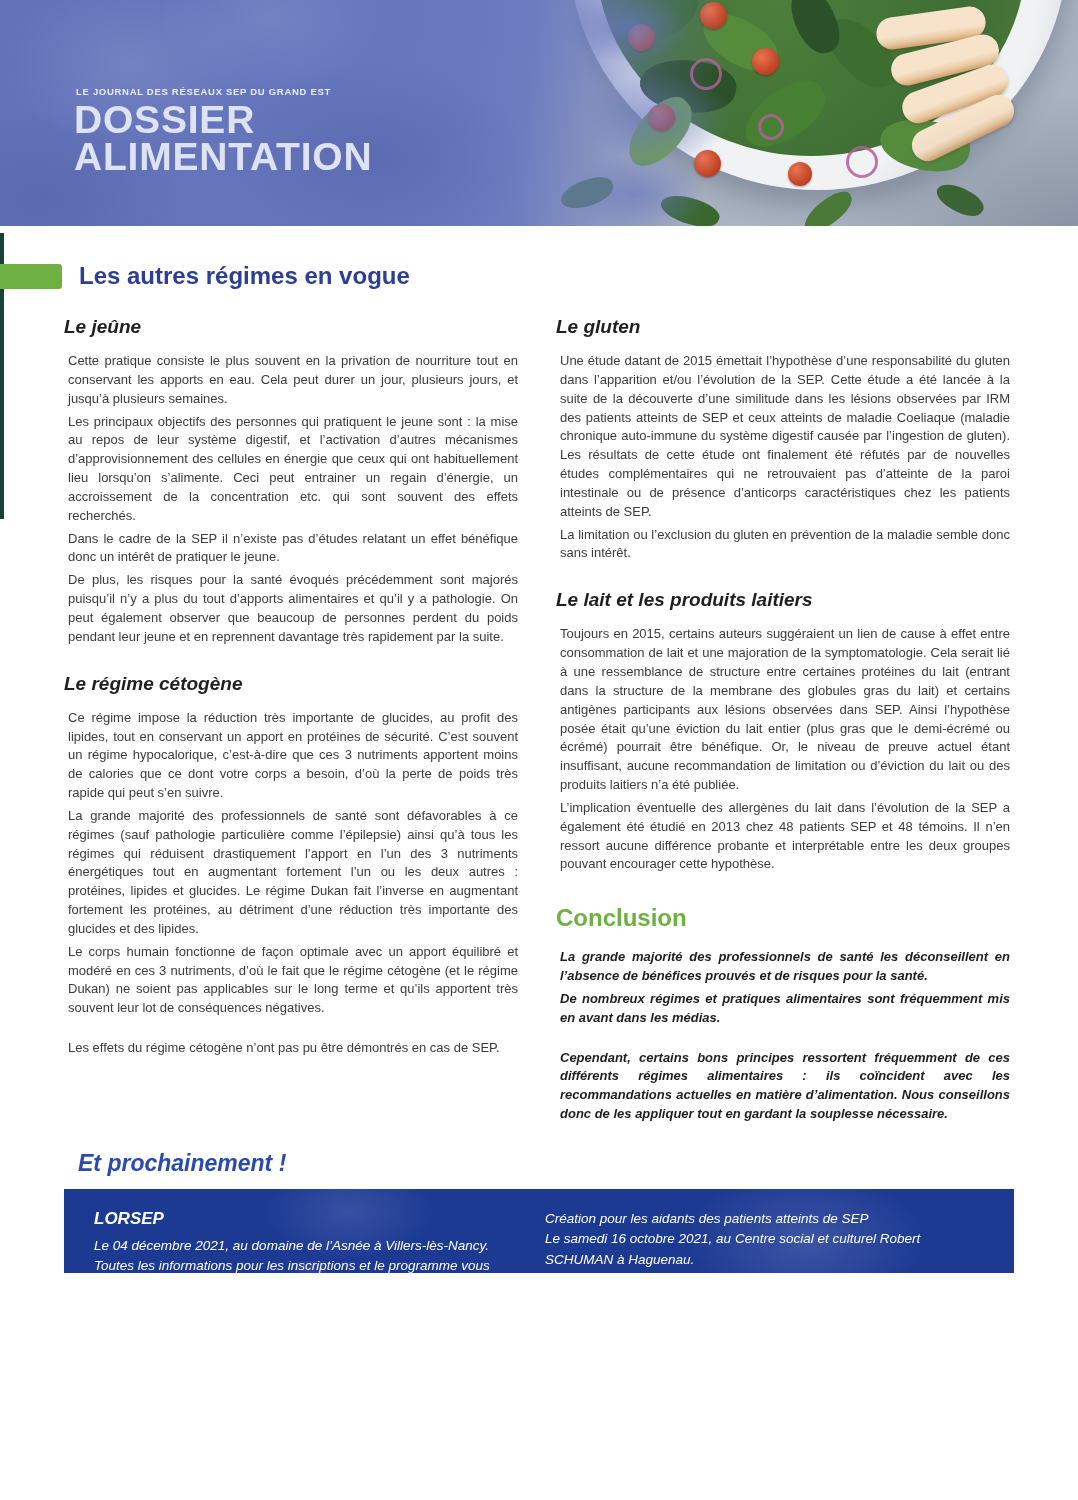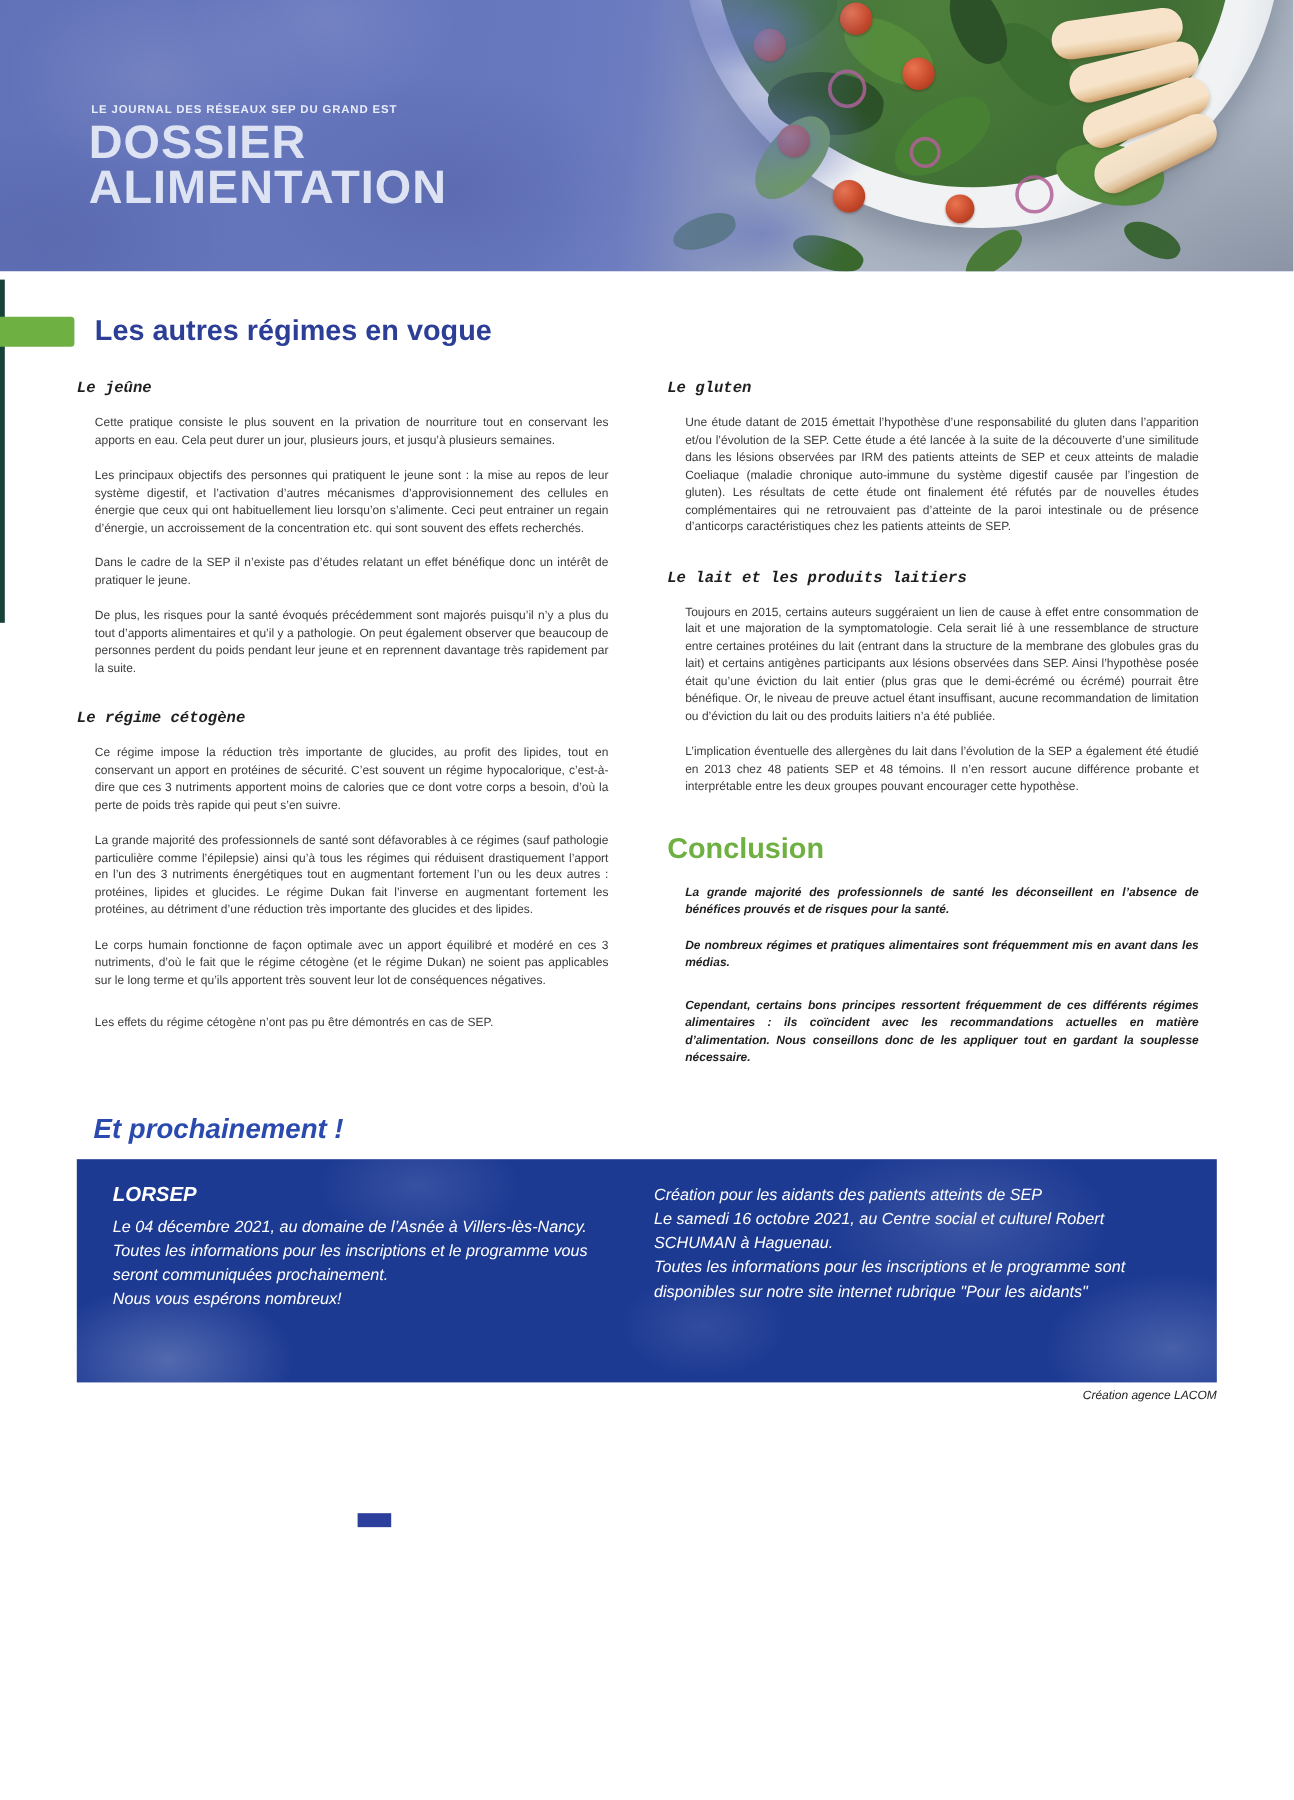--- a/index.html
+++ b/index.html
@@ -111,25 +111,25 @@
   
   .left-rule { position: absolute; left: 0; top: 233px; width: 4px; height: 286px; background: #16423a; z-index: 0; }
   .section-head { position: relative; display: flex; align-items: center; margin-top: 36px; z-index: 1; }
   .accent { width: 62px; height: 25px; background: #6fb043; border-radius: 0 3px 3px 0; }
   .section-title { margin: 0 0 0 17px; font-size: 24px; font-weight: bold; color: #2c3e96; }
 
   
   .columns { display: flex; gap: 34px; padding: 0 64px; margin-top: 8px; }
   .col { flex: 1; min-width: 0; }
   .col p {
-    margin: 15px; font-size: 10px; line-height: 1.45; color: #3b3b3b;
+    margin: 4px; font-size: 13px; line-height: 1.45; color: #3b3b3b;
     text-align: justify; hyphens: auto; -webkit-hyphens: auto;
   }
   .col h3 {
-    margin: 26px 0 14px; font-size: 13px; font-weight: bold; font-style: italic; color: #1f1f1f; font-family: Liberation Mono, monospace;
+    margin: 26px 0 14px; font-size: 19px; font-weight: bold; font-style: italic; color: #1f1f1f;
   }
   .col h3.first { margin-top: 18px; }
   .spaced { margin-top: 21px !important; }
   .conclusion-title { margin: 30px 0 16px; font-size: 24px; font-weight: bold; color: #6fb043; }
   .concl { font-weight: bold; font-style: italic; color: #1f1f1f !important; }
 
   
   .upcoming { margin-top: 22px; }
   .up-title { margin: 0 0 12px 78px; font-size: 23px; font-weight: bold; font-style: italic; color: #2a4aad; }
   .banner {
@@ -220,20 +220,21 @@
       <h3>Le régime cétogène</h3>
       <p>Ce régime impose la réduction très importante de glucides, au profit des lipides, tout en conservant un apport en protéines de sécurité. C’est souvent un régime hypocalorique, c’est-à-dire que ces 3 nutriments apportent moins de calories que ce dont votre corps a besoin, d’où la perte de poids très rapide qui peut s’en suivre.</p>
       <p>La grande majorité des professionnels de santé sont défavorables à ce régimes (sauf pathologie particulière comme l’épilepsie) ainsi qu’à tous les régimes qui réduisent drastiquement l’apport en l’un des 3 nutriments énergétiques tout en augmentant fortement l’un ou les deux autres : protéines, lipides et glucides. Le régime Dukan fait l’inverse en augmentant fortement les protéines, au détriment d’une réduction très importante des glucides et des lipides.</p>
       <p>Le corps humain fonctionne de façon optimale avec un apport équilibré et modéré en ces 3 nutriments, d’où le fait que le régime cétogène (et le régime Dukan) ne soient pas applicables sur le long terme et qu’ils apportent très souvent leur lot de conséquences négatives.</p>
       <p class="spaced">Les effets du régime cétogène n’ont pas pu être démontrés en cas de SEP.</p>
     </section>
 
     <section class="col">
       <h3 class="first">Le gluten</h3>
       <p>Une étude datant de 2015 émettait l’hypothèse d’une responsabilité du gluten dans l’apparition et/ou l’évolution de la SEP. Cette étude a été lancée à la suite de la découverte d’une similitude dans les lésions observées par IRM des patients atteints de SEP et ceux atteints de maladie Coeliaque (maladie chronique auto-immune du système digestif causée par l’ingestion de gluten). Les résultats de cette étude ont finalement été réfutés par de nouvelles études complémentaires qui ne retrouvaient pas d’atteinte de la paroi intestinale ou de présence d’anticorps caractéristiques chez les patients atteints de SEP.</p>
+      <p>La limitation ou l’exclusion du gluten en prévention de la maladie semble donc sans intérêt.</p>
 
       <h3>Le lait et les produits laitiers</h3>
       <p>Toujours en 2015, certains auteurs suggéraient un lien de cause à effet entre consommation de lait et une majoration de la symptomatologie. Cela serait lié à une ressemblance de structure entre certaines protéines du lait (entrant dans la structure de la membrane des globules gras du lait) et certains antigènes participants aux lésions observées dans SEP. Ainsi l’hypothèse posée était qu’une éviction du lait entier (plus gras que le demi-écrémé ou écrémé) pourrait être bénéfique. Or, le niveau de preuve actuel étant insuffisant, aucune recommandation de limitation ou d’éviction du lait ou des produits laitiers n’a été publiée.</p>
       <p>L’implication éventuelle des allergènes du lait dans l’évolution de la SEP a également été étudié en 2013 chez 48 patients SEP et 48 témoins. Il n’en ressort aucune différence probante et interprétable entre les deux groupes pouvant encourager cette hypothèse.</p>
 
       <h2 class="conclusion-title">Conclusion</h2>
       <p class="concl">La grande majorité des professionnels de santé les déconseillent en l’absence de bénéfices prouvés et de risques pour la santé.</p>
       <p class="concl">De nombreux régimes et pratiques alimentaires sont fréquemment mis en avant dans les médias.</p>
       <p class="concl spaced">Cependant, certains bons principes ressortent fréquemment de ces différents régimes alimentaires : ils coïncident avec les recommandations actuelles en matière d’alimentation. Nous conseillons donc de les appliquer tout en gardant la souplesse nécessaire.</p>
     </section>

